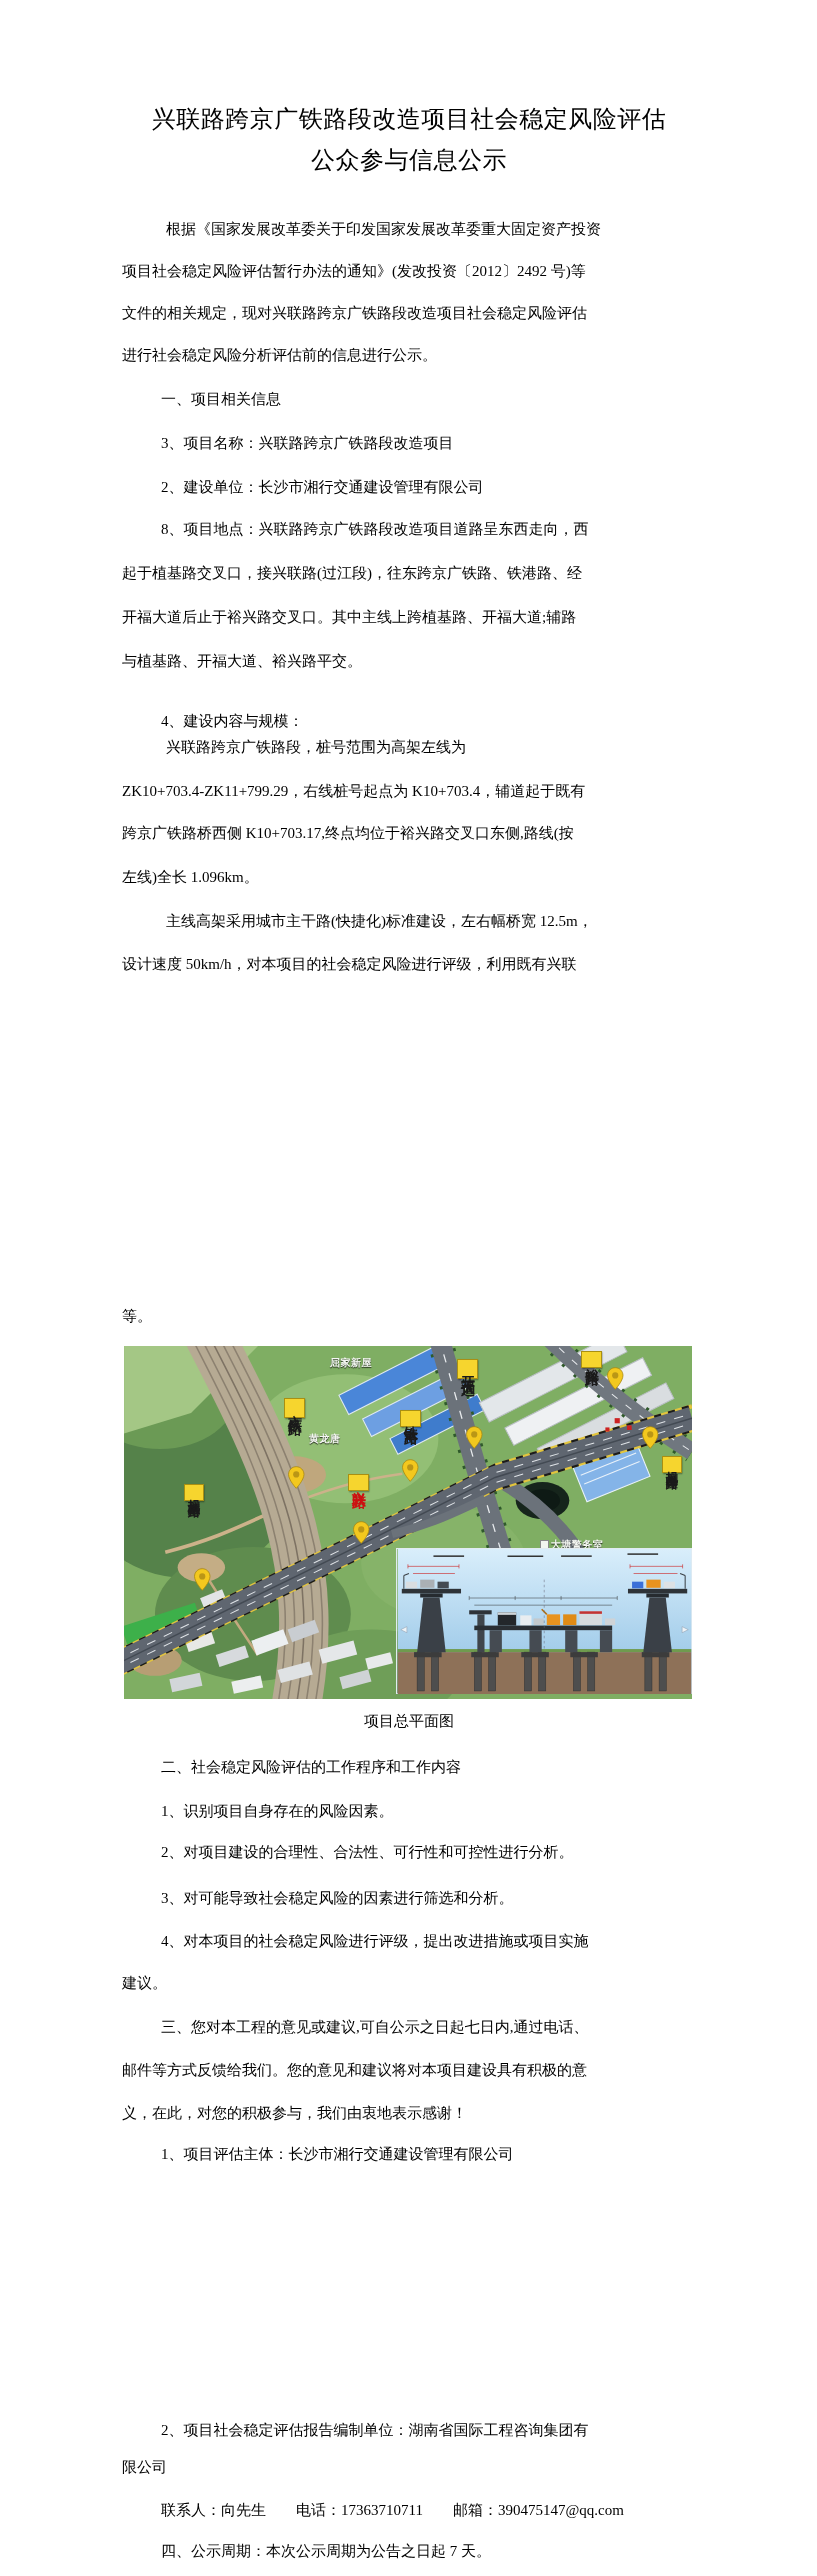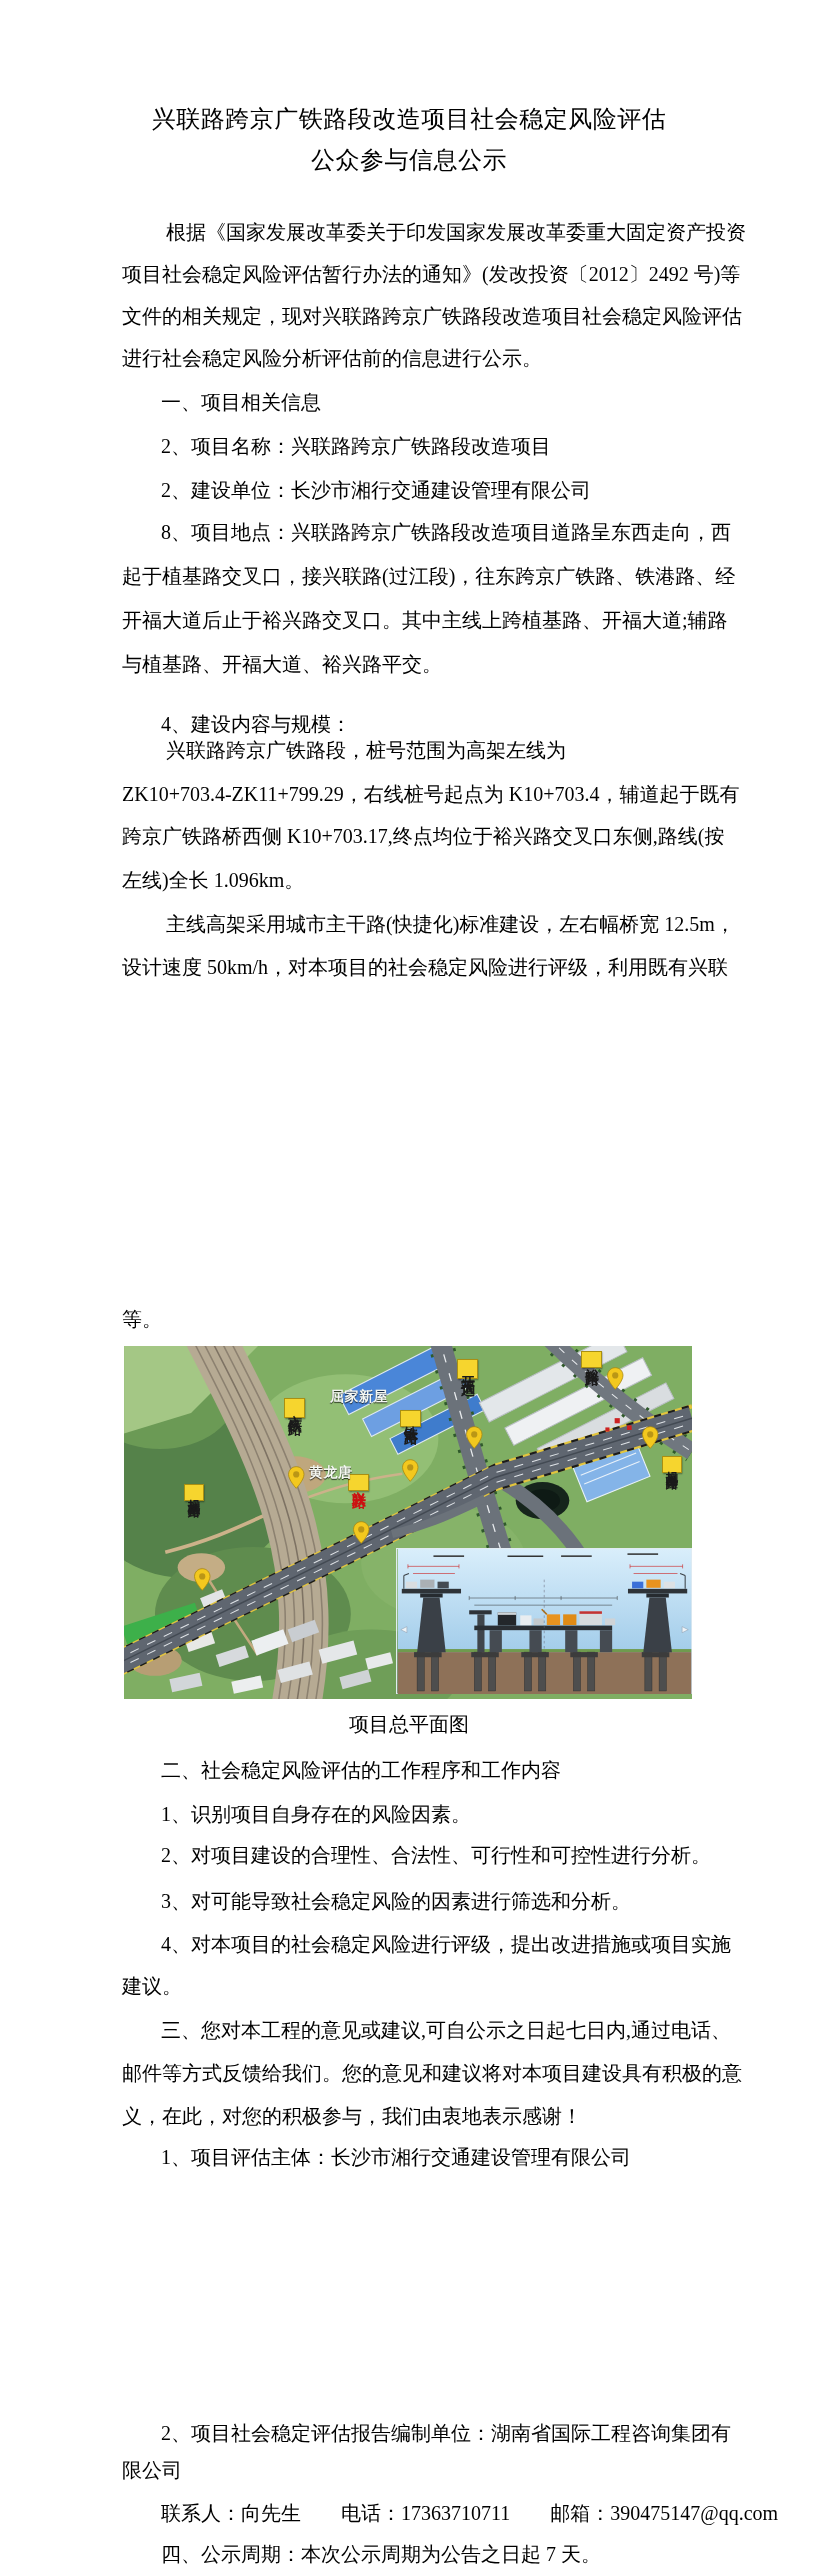--- a/index.html
+++ b/index.html
@@ -1,55 +1,55 @@
 <!DOCTYPE html>
 <html style="font-size:8.2px"><head>
 <meta charset="utf-8">
 <style>
   html,body{margin:0;padding:0;background:#ffffff;}
   #page{position:relative;width:818px;height:3470px;background:#ffffff;overflow:hidden;
         font-family:"Liberation Serif","DejaVu Serif",serif;color:#000;}
-  .ln{position:absolute;white-space:nowrap;font-size:20px;line-height:1.15;}
+  .ln{position:absolute;white-space:nowrap;font-size:15px;line-height:1.15;}
   .b{font-weight:normal;}
   .ctr{left:0;width:100%;text-align:center;}
   .title{font-size:24px;letter-spacing:0.5px;}
   
   #mapfig{position:absolute;left:124px;top:1346px;width:568px;height:353px;overflow:hidden;
           background:#7fae63;}
   #mapfig svg{position:absolute;left:0;top:0;}
   .vlabel{position:absolute;writing-mode:vertical-rl;text-orientation:upright;
           background:#f6d52e;border:0.5px solid #a98f12;color:#1a1a1a;
           padding:3.6px 2.6px;font-size:14px;font-weight:600;letter-spacing:2.6px;line-height:1;
           box-shadow:0.5px 1px 1.5px rgba(0,0,0,.45);
           font-family:"Liberation Serif","DejaVu Serif",serif;}
   .vlabel.small{font-size:12.4px;letter-spacing:1.5px;}
   .vlabel.red{color:#cc1111;}
   .pin{position:absolute;width:16.5px;height:23px;}
-  .plab{position:absolute;color:#f4f7f2;font-size:14px;letter-spacing:0.5px;
-        text-shadow:0 0.5px 1px rgba(0,0,0,.8);white-space:nowrap;font-weight:600;margin-top:32px;}
+  .plab{position:absolute;color:#f4f7f2;font-size:10px;letter-spacing:0.5px;
+        text-shadow:0 0.5px 1px rgba(0,0,0,.8);white-space:nowrap;font-weight:600;}
   .sqicon{display:inline-block;width:7.2px;height:7.2px;background:#f2f5ef;border:0.5px solid #888;
           vertical-align:-1px;margin-right:1.5px;}
   #inset{position:absolute;left:272px;top:202px;width:296px;height:146px;
          border:0.5px solid #e2ebf1;box-sizing:border-box;}
 </style>
 </head>
 <body>
 
 <div id="page">
 
   <div class="ln ctr b title" style="top:106px">兴联路跨京广铁路段改造项目社会稳定风险评估</div>
   <div class="ln ctr b title" style="top:147px">公众参与信息公示</div>
 
   <div class="ln" style="top:221px;left:166px">根据《国家发展改革委关于印发国家发展改革委重大固定资产投资</div>
   <div class="ln" style="top:263px;left:122px">项目社会稳定风险评估暂行办法的通知》(发改投资〔2012〕2492 号)等</div>
   <div class="ln" style="top:305px;left:122px">文件的相关规定，现对兴联路跨京广铁路段改造项目社会稳定风险评估</div>
   <div class="ln" style="top:347px;left:122px">进行社会稳定风险分析评估前的信息进行公示。</div>
 
   <div class="ln b" style="top:391px;left:161px">一、项目相关信息</div>
-  <div class="ln" style="top:435px;left:161px">2、项目名称：兴联路跨京广铁路段改造项目</div>
+  <div class="ln" style="top:435px;left:161px">3、项目名称：兴联路跨京广铁路段改造项目</div>
   <div class="ln" style="top:479px;left:161px">2、建设单位：长沙市湘行交通建设管理有限公司</div>
   <div class="ln" style="top:521px;left:161px">8、项目地点：兴联路跨京广铁路段改造项目道路呈东西走向，西</div>
   <div class="ln" style="top:565px;left:122px">起于植基路交叉口，接兴联路(过江段)，往东跨京广铁路、铁港路、经</div>
   <div class="ln" style="top:609px;left:122px">开福大道后止于裕兴路交叉口。其中主线上跨植基路、开福大道;辅路</div>
   <div class="ln" style="top:653px;left:122px">与植基路、开福大道、裕兴路平交。</div>
   <div class="ln" style="top:713px;left:161px">4、建设内容与规模：</div>
   <div class="ln" style="top:739px;left:166px">兴联路跨京广铁路段，桩号范围为高架左线为</div>
   <div class="ln" style="top:783px;left:122px">ZK10+703.4-ZK11+799.29，右线桩号起点为 K10+703.4，辅道起于既有</div>
   <div class="ln" style="top:825px;left:122px">跨京广铁路桥西侧 K10+703.17,终点均位于裕兴路交叉口东侧,路线(按</div>
   <div class="ln" style="top:869px;left:122px">左线)全长 1.096km。</div>

